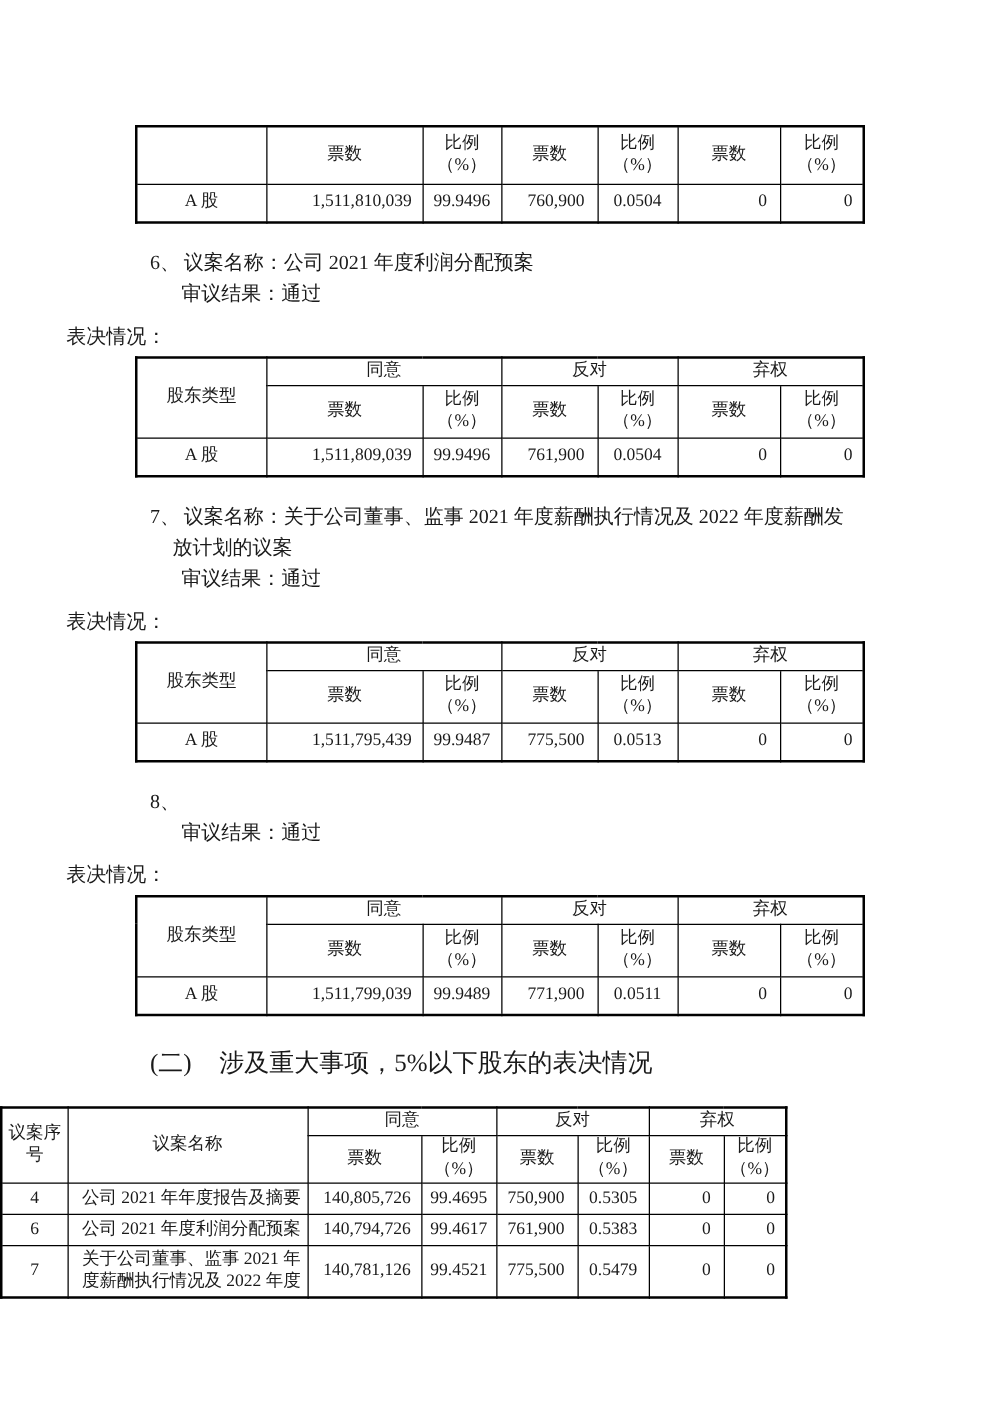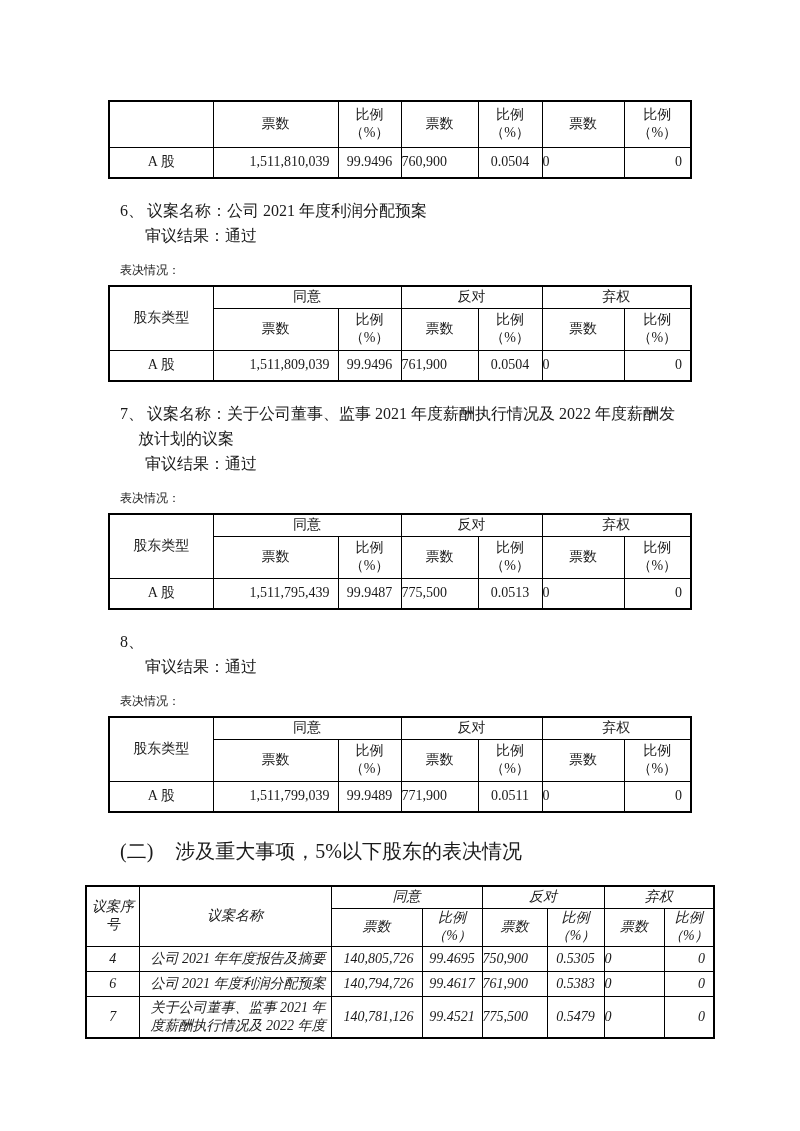--- a/index.html
+++ b/index.html
@@ -5,50 +5,50 @@
   * { margin:0; padding:0; box-sizing:border-box; }
   html,body { width:800px; height:1131px; background:#ffffff; overflow:hidden; }
   body {
     font-family:"Liberation Serif","DejaVu Serif",serif;
     color:#1a1a1a;
     position:relative;
   }
   table { border-collapse:collapse; table-layout:fixed; }
   td { border:1px solid #000; vertical-align:middle; font-size:14px; line-height:18px; }
   .vtable, .ptable { margin-left:108px; width:582px; border:2px solid #000; }
-  .mtable { margin-left:85px; width:628px; border:2px solid #000;font-style:italic; }
+  .mtable { width:628px; border:2px solid #000; }
 
   
   col.vc1{width:104px} col.vc2{width:125px} col.vc3{width:63px}
   col.vc4{width:77px}  col.vc5{width:64px}  col.vc6{width:82px} col.vc7{width:67px}
   
   col.mc1{width:53px}  col.mc2{width:192px} col.mc3{width:91px} col.mc4{width:60px}
   col.mc5{width:65px}  col.mc6{width:57px}  col.mc7{width:60px} col.mc8{width:50px}
 
   .r-ph td   { height:46px; }
   .r-band td { height:22px; }
   .r-sub td  { height:42px; }
   .r-data td { height:31px;margin-top:28px; }
   .m-band td { height:22px; }
   .m-sub td  { height:38px; }
   .m-row td  { height:25px; }
   .m-row2 td { height:42px; }
 
   td.ctr { text-align:center; }
   td.num { text-align:right; padding-right:8px; }
-  td.num2{ text-align:left; padding-right:10px; }
+  td.num2{ text-align:right; padding-right:10px; }
   td.name{ text-align:right; padding:2px 5px; }
   .hdr2 div { text-align:center; }
 
   .section { margin-left:120px; font-size:16px; line-height:25px; }
   .section .line { display:flex; }
   .section .s-num { width:27px; flex:none; }
   .section .indent { margin-left:25px; }
   .section .cont { margin-left:18px; }
-  .vote-label { margin-left:120px; font-size:12px; line-height:22px; }
+  .vote-label { margin-left:53px; font-size:16px; line-height:22px; }
   .sub-head { margin-left:120px; font-size:20px; line-height:25px; }
   .sub-head .marker { margin-right:22px; }
 
   .mt-table5 { margin-top:100px; }
   .mt-sec    { margin-top:19px; }
   .mt-vl     { margin-top:11px; }
   .mt-tbl    { margin-top:4px; }
   .mt-sub    { margin-top:26px; }
   .mt-mtbl   { margin-top:21px; }
 </style>

